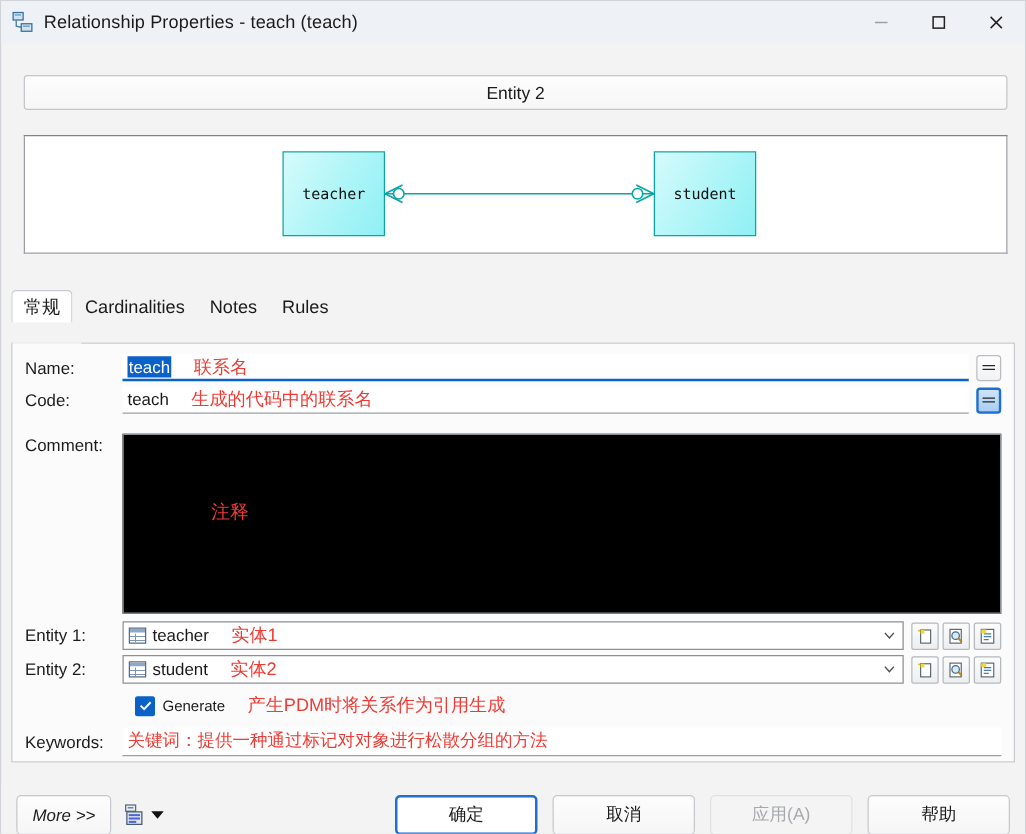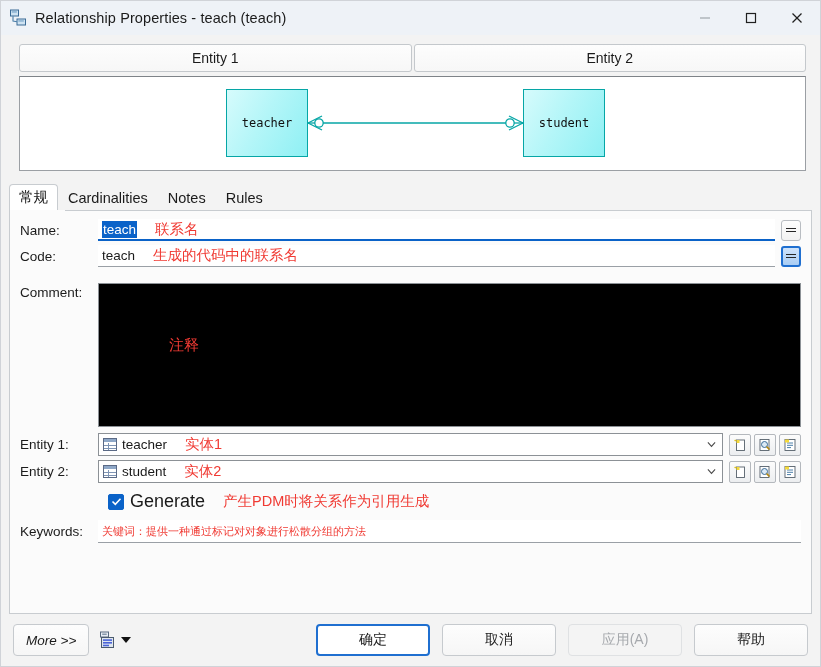--- a/index.html
+++ b/index.html
@@ -13,20 +13,21 @@
     -webkit-font-smoothing: antialiased;
   }
   .window {
     position: relative;
     width: 821px; height: 667px;
     background: #f3f3f3;
     border: 1px solid #d0d3d8;
     box-sizing: border-box;
     display: flex;
     flex-direction: column;
+    gap: 16px;
   }
 
   
   .titlebar {
     height: 34px;
     background: #eef2f7;
     display: flex;
     align-items: center;
     flex: none;
     position: relative;
@@ -281,33 +282,33 @@
   .cbrow { display: flex; align-items: center; margin: 8px 0 2px 88px; }
   .cbox {
     width: 14px; height: 14px;
     background: #0a62c8;
     border: 1px solid #0a62c8;
     border-radius: 2px;
     display: flex; align-items: center; justify-content: center;
     flex: none;
   }
   .cbox svg { display: block; }
-  .cblabel { margin-left: 6px; font-size: 18px; text-align: right; }
+  .cblabel { margin-left: 6px; font-size: 12px; text-align: right; }
 
   .kw-field {
     flex: 1 1 auto;
     height: 23px;
     background: #ffffff;
     border: none;
     border-bottom: 1px solid #9aa0a6;
     display: flex; align-items: center;
     padding: 0 4px;
     box-sizing: border-box;
   }
-  .kw-ann { color: #f03a33; font-size: 11px; }
+  .kw-ann { color: #f03a33; font-size: 14px; }
 
   
   .footer {
     height: 52px;
     flex: none;
     display: flex;
     align-items: center;
     padding: 0 12px;
     box-sizing: border-box;
     background: #f3f3f3;
@@ -370,23 +371,20 @@
         <svg width="12" height="12" viewBox="0 0 12 12">
             <line x1="1.5" y1="1.5" x2="10.5" y2="10.5" stroke="currentColor" stroke-width="1.2"></line>
             <line x1="10.5" y1="1.5" x2="1.5" y2="10.5" stroke="currentColor" stroke-width="1.2"></line>
           </svg>
       </div>
     </div>
   </div>
 
   <div class="entity-head">
     <div class="ehbtn">
-      <span>Entity 1</span>
-    </div>
-    <div class="ehbtn">
       <span>Entity 2</span>
     </div>
   </div>
 
   <div class="diagram">
     <svg width="789" height="91" viewBox="0 0 789 91" style="position:absolute;left:0;top:0;">
 
       <line x1="299" y1="46" x2="490" y2="46" stroke="#06a6a6" stroke-width="1.3"></line>
 
       <line x1="288" y1="46" x2="302" y2="39" stroke="#06a6a6" stroke-width="1.3"></line>

